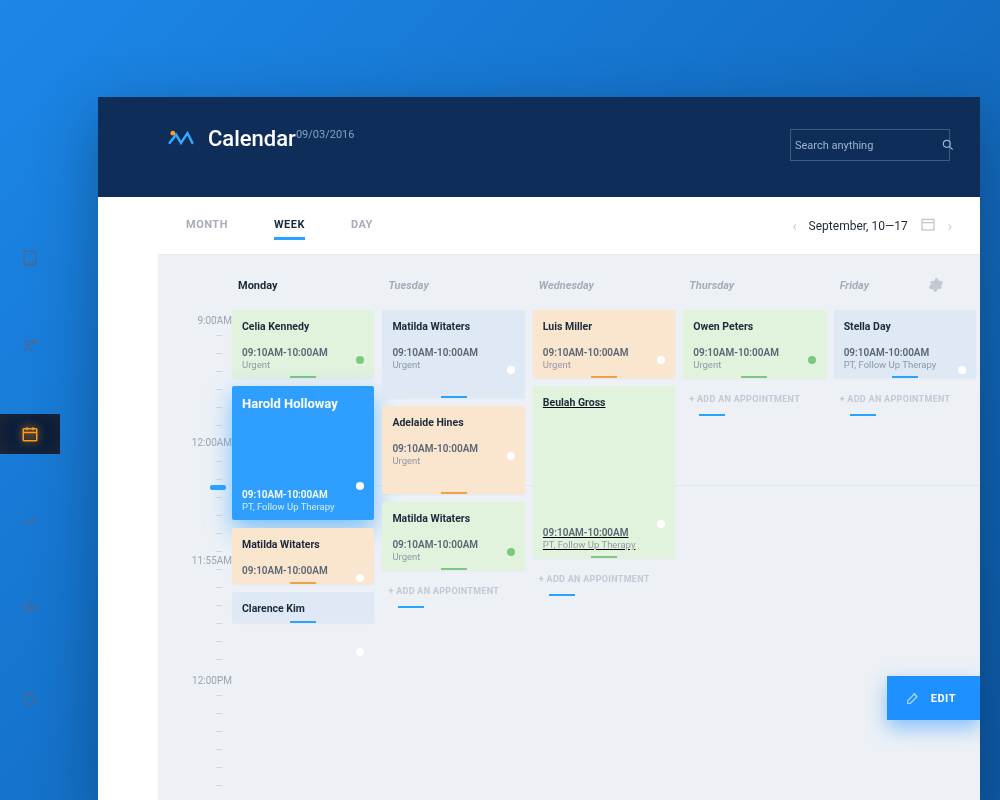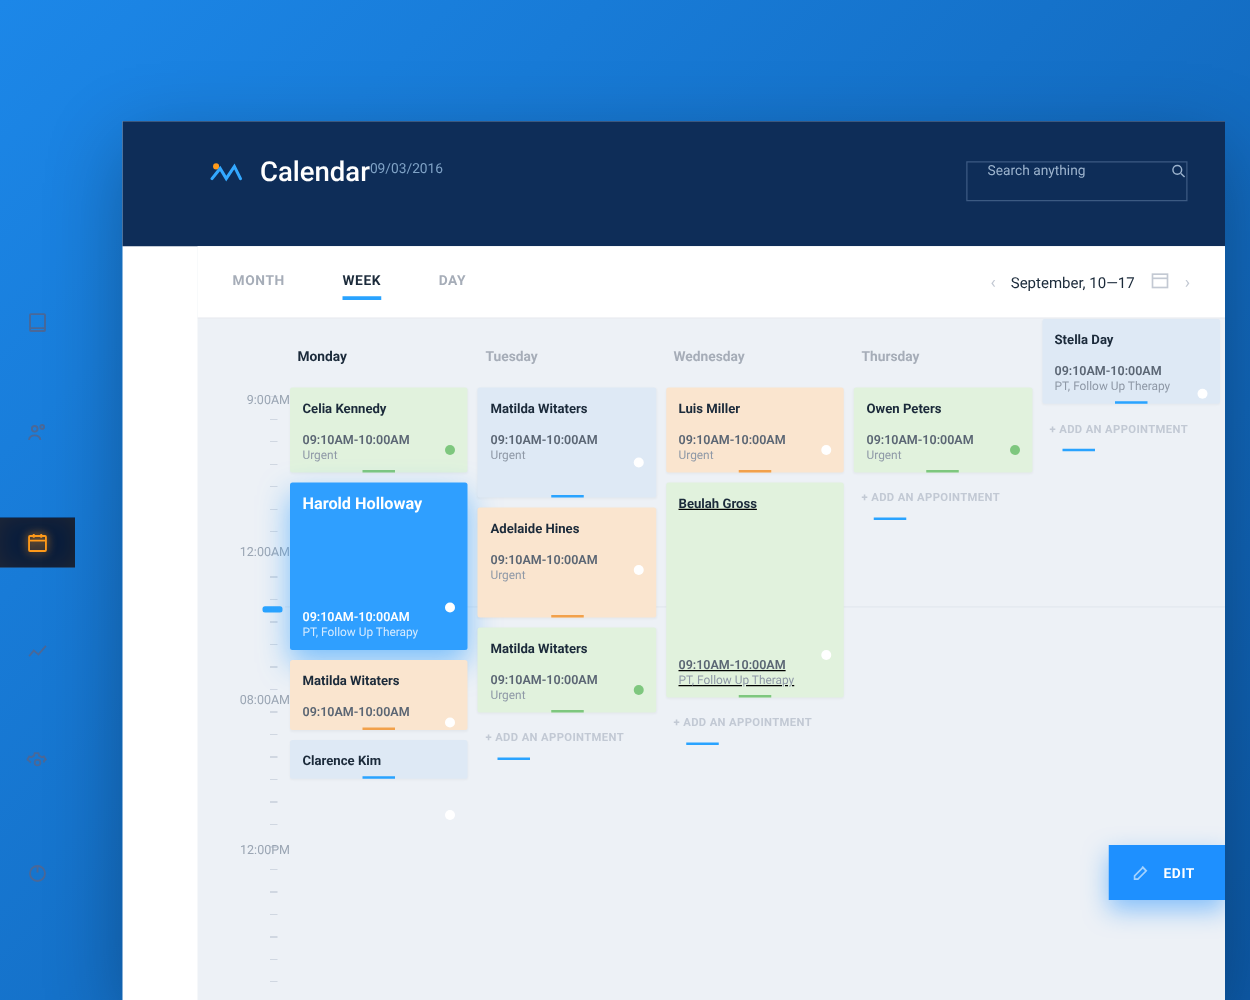--- a/index.html
+++ b/index.html
@@ -4,21 +4,21 @@
 <style>
 * { margin:0; padding:0; box-sizing:border-box; font-family:-apple-system,BlinkMacSystemFont,"Segoe UI",Roboto,Helvetica,Arial,sans-serif; }
 body { width:1000px; height:800px; background:linear-gradient(135deg,#1c87e8 0%,#0d5aa8 100%); overflow:hidden; position:relative; }
 .window { position:absolute; left:98px; top:97px; right:20px; bottom:0; background:#fff; box-shadow:0 20px 60px rgba(0,0,0,.3); display:flex; flex-direction:column; }
 .header { background:#0e2d58; color:#fff; height:100px; display:flex; align-items:flex-start; padding:28px 30px 0 70px; justify-content:space-between; }
 .title-block { display:flex; align-items:center; gap:14px; }
 .logo svg{ width:26px; height:26px; display:block; }
 .title-col { display:flex; flex-direction:row; }
 .title { font-size:22px; font-weight:500; }
 .subtitle { font-size:11px; color:#7fa2c6; margin-top:2px; }
-.search { border:1px solid #3c5a82; width:177px; height:32px; display:flex; align-items:flex-start; padding:0 16px; gap:6px; margin-top:4px;}
+.search { border:1px solid #3c5a82; width:160px; height:32px; display:flex; align-items:center; padding:0 4px; gap:6px; margin-top:4px;}
 .search input { flex:1; background:none; border:none; color:#9cb3cd; font-size:11px; outline:none; }
 .search input::placeholder{color:#9cb3cd;}
 .search-ic svg{width:14px;height:14px;display:block;fill:#9cb3cd;}
 
 .sidebar { position:absolute; left:0; top:196px; width:60px; bottom:0; display:flex; flex-direction:column; align-items:center; padding-top:42px; gap:48px; }
 .sb-item { width:60px; height:40px; display:flex; align-items:center; justify-content:center; cursor:pointer; }
 .sb-item svg { width:18px; height:18px; fill:none; stroke:#4a6898; stroke-width:2; }
 .sb-item.active { background:#091d3c; box-shadow:inset 0 0 20px rgba(255,140,0,.1); }
 .sb-item.active svg { stroke:#ff9a1a; fill:none; filter:drop-shadow(0 0 4px #ff9a1a); }
 
@@ -33,21 +33,21 @@
 
 .grid { flex:1; display:flex; position:relative; overflow:hidden; }
 .time-col { width:70px; padding-top:62px; position:relative; }
 .tlabel { font-size:10px; color:#9aa5b3; text-align:right; padding-right:8px; position:absolute; width:100%;margin-left:12px; }
 .timeline { position:absolute; left:58px; top:62px; bottom:0; width:6px; background:repeating-linear-gradient(to bottom,#d0d7e1 0 1px,transparent 1px 18px); }
 .time-ind { position:absolute; left:52px; width:16px; height:5px; background:#29a3ff; border-radius:2px; }
 
 .day-wrap { flex:1; display:flex; }
 .day-col { flex:1; display:flex; flex-direction:column; padding:0 4px; position:relative; }
 .day-head { font-size:11px; font-weight:700; color:#1b2a3a; padding:24px 6px 18px;}
-.day-head.muted { color:#a6adb8; }
+.day-head.muted { color:#a6adb8;font-style:italic; }
 .gear { position:absolute; right:36px; top:22px; }
 .gear svg{width:16px;height:16px;fill:#c3c9d3;}
 
 .card { border-radius:2px; padding:10px 10px 8px; margin-bottom:8px; font-size:10px; background:#fff; position:relative; box-shadow:0 1px 2px rgba(0,0,0,.04); }
 .card .name { font-weight:700; color:#1b2a3a; font-size:10.5px; }
 .card .time { color:#5a6573; font-size:10px; margin-top:14px; font-weight:600;}
 .card .note { color:#8f99a7; font-size:9.5px; margin-top:1px;}
 .card .dot { position:absolute; right:10px; width:8px; height:8px; border-radius:50%; }
 .card .bar { position:absolute; bottom:0; left:50%; transform:translateX(-50%); width:26px; height:2px; }
 .card.green { background:#e1f2dd; } .card.green .dot{background:#7ec77e;top:46px;} .card.green .bar{background:#7ec77e;}
@@ -159,21 +159,21 @@
     <div class="grid">
       <div class="gear"><svg viewBox="0 0 24 24">
             <path d="M12 8a4 4 0 1 0 0 8 4 4 0 0 0 0-8zm9 4a7 7 0 0 0-.2-1.6l2-1.5-2-3.4-2.3.9a7 7 0 0 0-2.8-1.6L15 2h-4l-.7 2.8a7 7 0 0 0-2.8 1.6l-2.3-.9-2 3.4 2 1.5A7 7 0 0 0 3 12a7 7 0 0 0 .2 1.6l-2 1.5 2 3.4 2.3-.9a7 7 0 0 0 2.8 1.6L9 22h4l.7-2.8a7 7 0 0 0 2.8-1.6l2.3.9 2-3.4-2-1.5A7 7 0 0 0 21 12z"></path>
           </svg></div>
       <div class="hr-line" style="top:230px;"></div>
       <div class="time-col">
         <div class="timeline"></div>
         <div class="time-ind" style="top:230px;"></div>
         <div class="tlabel" style="top:60px">9:00AM</div>
         <div class="tlabel" style="top:182px">12:00AM</div>
-        <div class="tlabel" style="top:300px">08:00AM</div>
+        <div class="tlabel" style="top:300px">11:55AM</div>
         <div class="tlabel" style="top:420px">12:00PM</div>
       </div>
 
       <div class="day-wrap" id="daywrap">
           <div class="day-col">
             <div class="day-head">Monday</div>
             <div class="card green">
               <div class="name">Celia Kennedy</div>
               <div class="time">09:10AM-10:00AM</div>
               <div class="note">Urgent</div>
@@ -247,20 +247,21 @@
             <div class="card green">
               <div class="name">Owen Peters</div>
               <div class="time">09:10AM-10:00AM</div>
               <div class="note">Urgent</div>
               <span class="dot"></span>
               <span class="bar"></span>
             </div>
             <div class="add">+ ADD AN APPOINTMENT<span class="bar"></span></div>
           </div>
           <div class="day-col">
+            <div class="day-head muted">Friday</div>
             <div class="card blue">
               <div class="name">Stella Day</div>
               <div class="time">09:10AM-10:00AM</div>
               <div class="note">PT, Follow Up Therapy</div>
               <span class="dot"></span>
               <span class="bar"></span>
             </div>
             <div class="add">+ ADD AN APPOINTMENT<span class="bar"></span></div>
           </div>
         </div>

